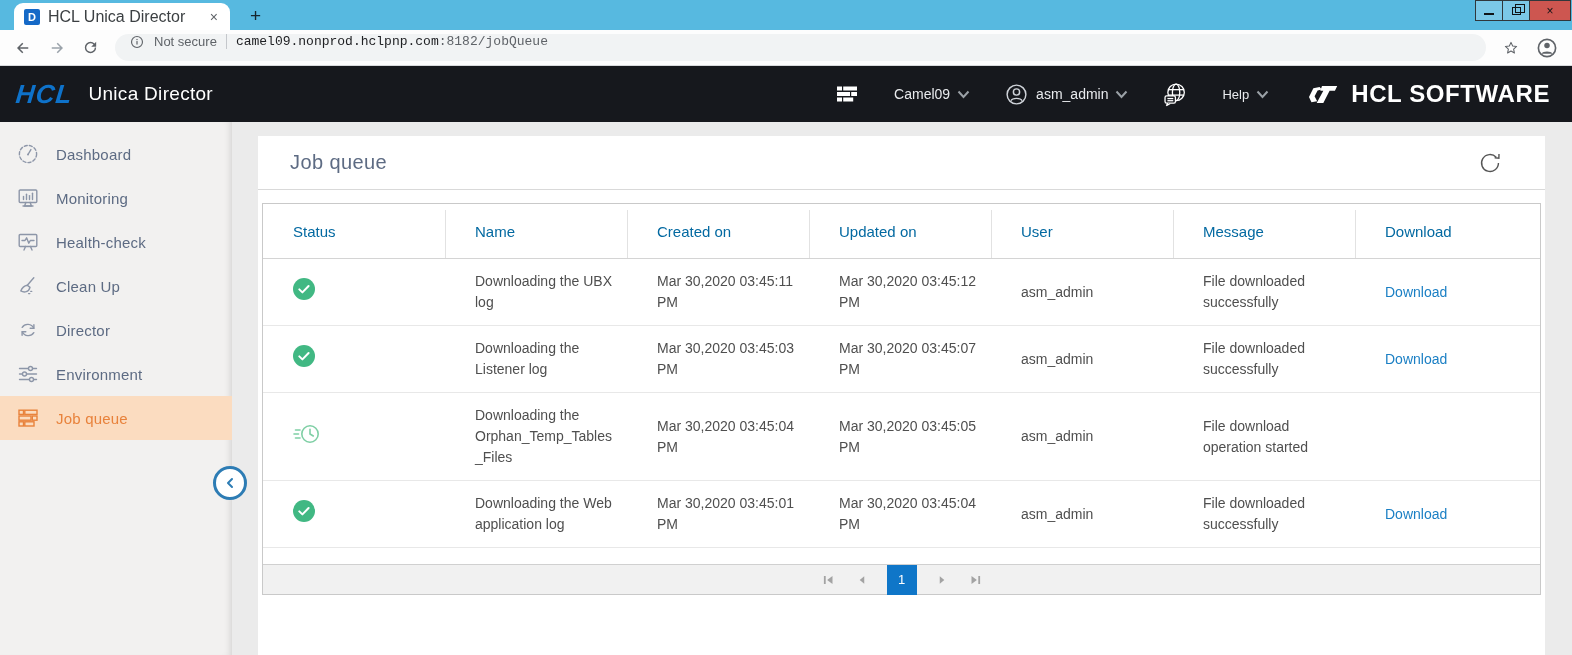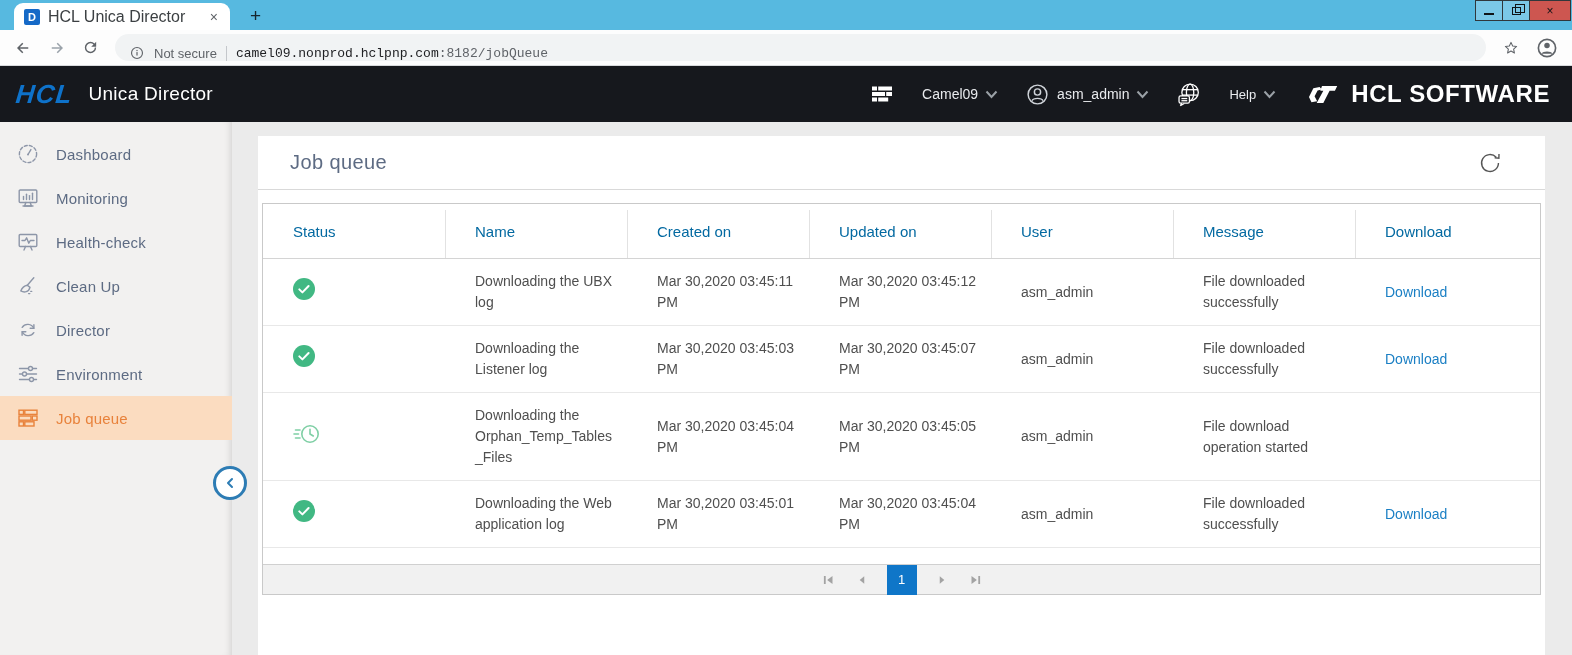--- a/index.html
+++ b/index.html
@@ -17,32 +17,32 @@
   .window-controls { position:absolute; right:1px; top:0; display:flex; height:21px; }
   .win-btn { width:28px; border:1px solid #30373b; margin-left:-1px; display:flex; align-items:center;
              justify-content:center; background:rgba(255,255,255,0.22); color:#101417; font-size:12px; }
   .win-min-bar { width:10px; height:2px; background:#101417; margin-top:7px; }
   .win-restore-box { width:9px; height:8px; border:1px solid #101417; position:relative; background:transparent; }
   .win-restore-box:before { content:''; position:absolute; left:2px; top:-4px; width:8px; height:7px; border:1px solid #101417; }
   .win-close { background:#cd5650; width:42px; }
 
   .url-bar { height:36px; background:#fdfdfd; border-bottom:1px solid #d8dadd; display:flex; align-items:center; padding:0 14px; gap:16px; }
   .nav-icon { display:flex; align-items:center; }
-  .omnibox { flex:1; height:27px; background:#f1f3f4; border-radius:14px; display:flex; align-items:flex-end;
+  .omnibox { flex:1; height:27px; background:#f1f3f4; border-radius:14px; display:flex; align-items:flex-start;
              padding:0 14px; gap:9px; }
   .not-secure { color:#5f6368; font-size:13px; }
   .omni-divider { width:1px; height:15px; background:#c4c7cb; }
   .url-text { font-size:13px; color:#202124;font-family:Liberation Mono, monospace; }
   .url-text .path { color:#5f6368; }
 
   
   .app-header { height:56px; background:#16181d; display:flex; align-items:center; padding:0 22px 0 16px; }
   .hcl-logo { font-style:italic; font-weight:900; font-size:26px; color:#0e72ca; letter-spacing:1px; transform:skewX(-6deg); }
   .app-name { color:#fff; font-size:19px; font-weight:400; margin-left:16px; letter-spacing:0.3px; }
-  .header-right { margin-left:auto; display:flex; align-items:center; gap:27px; }
+  .header-right { margin-left:auto; display:flex; align-items:center; gap:34px; }
   .menu-item { display:flex; align-items:center; gap:7px; color:#e8eaed; font-size:14px; cursor:pointer; }
   .brand { display:flex; align-items:center; gap:10px; color:#fff; font-weight:800; font-size:24px; letter-spacing:0.6px; }
 
   
   .body-wrap { display:flex; height:533px; background:#ebebeb; position:relative; }
   .sidebar { width:232px; background:#f2f1f0; padding-top:10px; flex:none;
              box-shadow: inset -7px 0 9px -7px rgba(0,0,0,0.18); }
   .side-item { height:44px; display:flex; align-items:center; padding-left:16px; gap:16px;
                color:#5d6b83; font-size:15px; letter-spacing:0.2px; cursor:pointer; }
   .side-item.active { background:#fbdcc0; color:#e8823b; }

